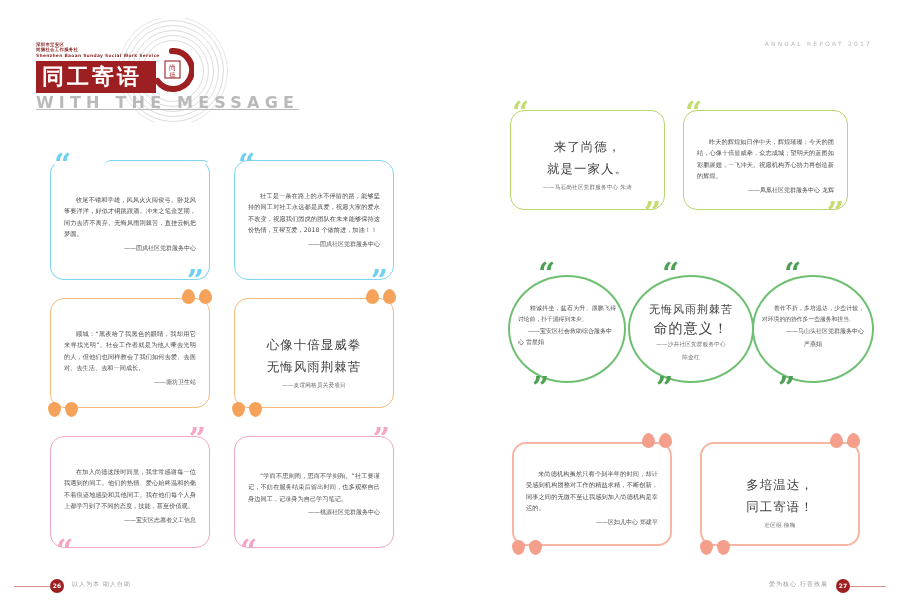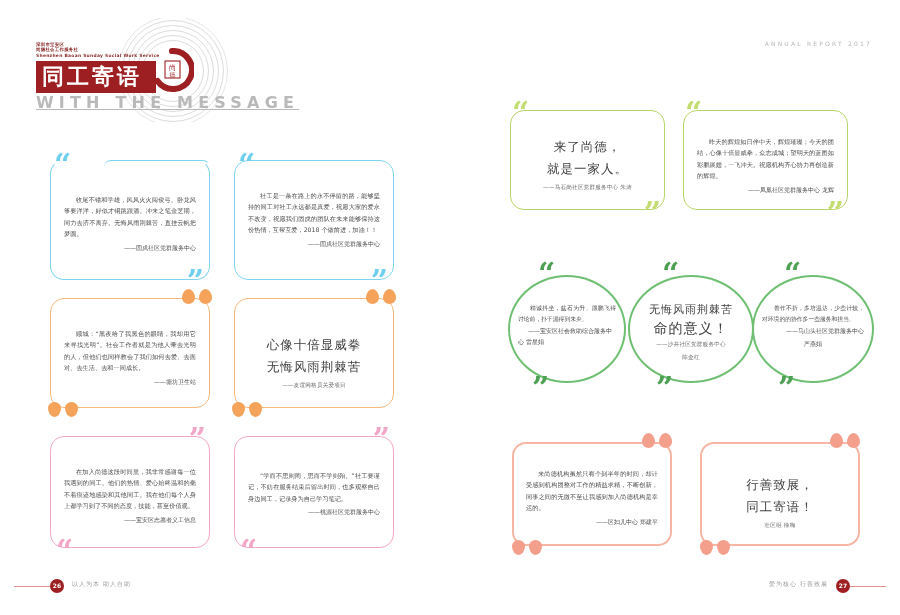--- a/index.html
+++ b/index.html
@@ -278,21 +278,21 @@
     <div class="frame"></div>
     <div class="dotpair" style="right:-4px;top:-9px;">
       <div class="dot a"></div>
         <div class="dot b"></div>
     </div>
     <div class="dotpair flip" style="left:-4px;bottom:-9px;">
       <div class="dot a"></div>
         <div class="dot b"></div>
     </div>
     <div class="ctext" style="top:32px;">
-      <div class="big">行善致展，</div>
+      <div class="big">多培温达，</div>
       <div class="big">同工寄语！</div>
       <div class="big-attrib">壮区组 徐梅</div>
     </div>
   </div>
 
   <div class="footer foot-left">
     <div class="rule" style="left:0;width:36px;"></div>
     <div class="pgnum" style="left:36px;">26</div>
     <div class="foot-txt" style="left:58px;">以人为本 助人自助</div>
   </div>

